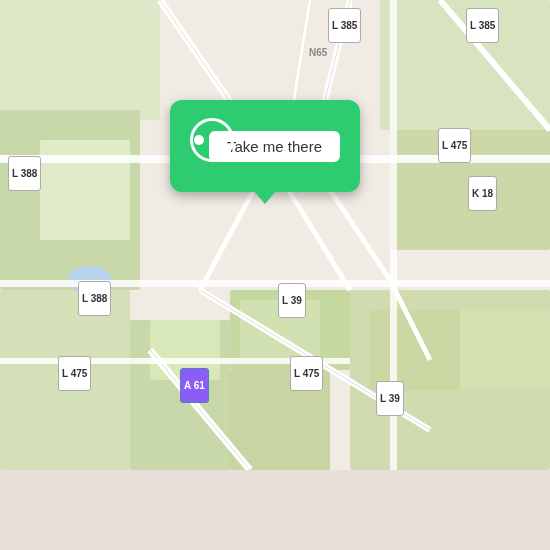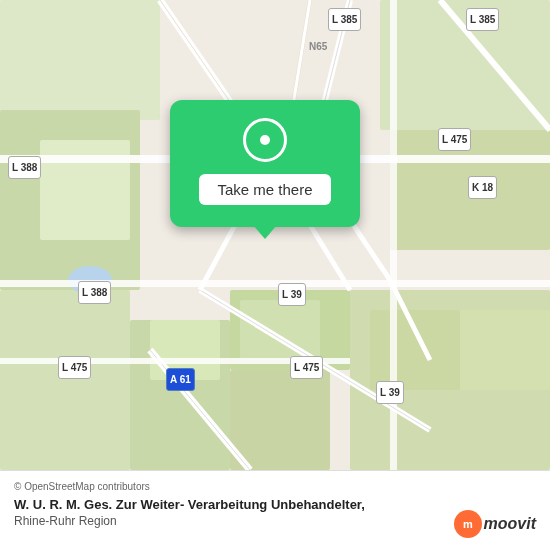--- a/index.html
+++ b/index.html
@@ -12,21 +12,21 @@
       background-color: #e8e0d8;
       overflow: hidden;
     }
 
     .road-label {
       position: absolute;
       background: #ffffff;
       border: 1px solid #aaa;
       border-radius: 3px;
       font-size: 10px;
-      padding: 5px 3px;
+      padding: 11px 3px;
       color: #333;
       white-space: nowrap;
       font-weight: bold;
     }
 
     
     .info-bar {
       position: absolute;
       bottom: 0;
       left: 0;
@@ -94,21 +94,21 @@
       flex-direction: column;
       align-items: center;
       z-index: 10;
     }
 
     .pin-bubble {
       background: #2ecc71;
       border-radius: 12px;
       padding: 18px 20px 22px;
       display: flex;
-      flex-direction: column;
+      flex-direction: row;
       align-items: center;
       position: relative;
       width: 190px;
       box-shadow: 0 4px 12px rgba(0,0,0,0.3);
     }
 
     .pin-bubble::after {
       content: '';
       position: absolute;
       bottom: -12px;
@@ -231,42 +231,27 @@
   <div class="road-label" style="top:8px; left:328px;">L 385</div>
   <div class="road-label" style="top:8px; left:466px;">L 385</div>
   <div class="road-label" style="top:128px; left:438px;">L 475</div>
   <div class="road-label" style="top:356px; left:58px;">L 475</div>
   <div class="road-label" style="top:356px; left:290px;">L 475</div>
   <div class="road-label" style="top:176px; left:468px;">K 18</div>
   <div class="road-label" style="top:156px; left:8px;">L 388</div>
   <div class="road-label" style="top:281px; left:78px;">L 388</div>
   <div class="road-label" style="top:283px; left:278px;">L 39</div>
   <div class="road-label" style="top:381px; left:376px;">L 39</div>
-  <div class="road-label" style="top:368px; left:166px; background:#1d4ed8; color:white; border-color:#5080c0;">A 61</div>
+  <div class="road-label" style="top:368px; left:180px; background:#8b5cf6; color:white; border-color:#5080c0;">A 61</div>
   <div class="road-label" style="top:36px; left:306px; font-size:10px; color:#888; border:none; background:transparent;">N65</div>
 
   <div class="pin-popup">
     <div class="pin-bubble">
       <div class="pin-icon">
         <div class="pin-circle"></div>
         <div class="pin-dot"></div>
       </div>
       <button class="take-me-there-btn">Take me there</button>
     </div>
   </div>
 
-  <div class="info-bar">
-    <div class="info-attribution">© OpenStreetMap contributors</div>
-    <div class="info-title">W. U. R. M. Ges. Zur Weiter- Verarbeitung Unbehandelter,</div>
-    <div class="info-subtitle">Rhine-Ruhr Region</div>
-
-    <div class="moovit-logo">
-      <div class="moovit-icon">
-        <svg width="18" height="18" viewBox="0 0 18 18">
-          <circle cx="9" cy="9" r="8" fill="#ff6b35"></circle>
-          <text x="9" y="13" text-anchor="middle" fill="white" font-size="11" font-weight="bold" font-family="Arial">m</text>
-        </svg>
-      </div>
-      <span class="moovit-text">moovit</span>
-    </div>
-  </div>
 
 </div>
 
 </body></html>

